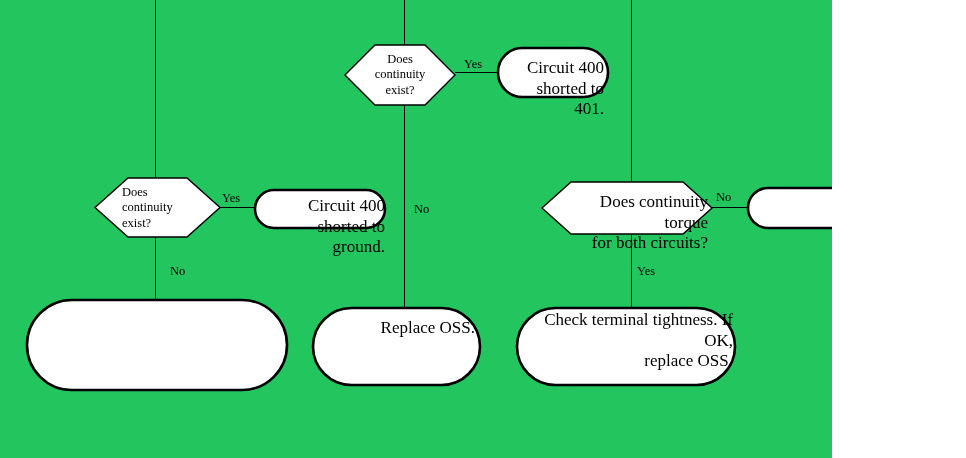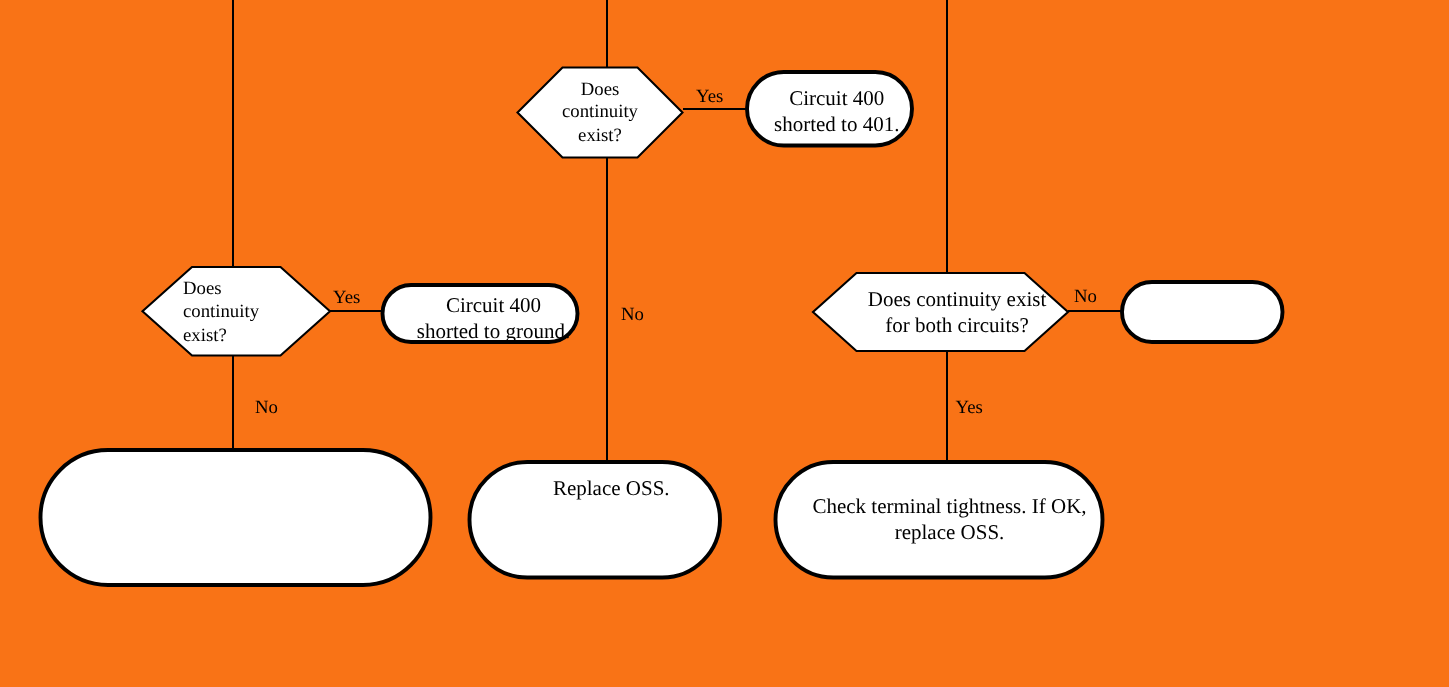--- a/index.html
+++ b/index.html
@@ -5,23 +5,23 @@
   html, body {
     margin: 0;
     padding: 0;
     background: #ffffff;
   }
   body {
     font-family: "Liberation Serif", "DejaVu Serif", serif;
   }
   #canvas {
     position: relative;
-    width: 966px;
+    width: 832px;
     height: 458px;
-    background: #f97316;
+    background: #22c55e;
     overflow: hidden;
   }
   #flow-svg {
     position: absolute;
     left: 0;
     top: 0;
     width: 966px;
     height: 458px;
   }
   .shape-label {
@@ -33,22 +33,22 @@
     pointer-events: none;
   }
   .hex-label {
     font-size: 12.5px;
     text-align: center;
   }
   .hex-label.left-align {
     text-align: left;
   }
   .box-label {
-    font-size: 14px;
-    text-align: center;
+    font-size: 17px;
+    text-align: right;
   }
   .edge-label {
     position: absolute;
     font-size: 12.5px;
     color: #000000;
     font-family: "Liberation Serif", "DejaVu Serif", serif;
   }
   .centerer {
     display: flex;
     align-items: center;
@@ -114,28 +114,28 @@
   <div class="shape-label box-label topper" style="left:516px; top:58px; width:88px; height:40px;">Circuit 400
 shorted to 401.</div>
 
   <div class="shape-label hex-label left-align" style="left:122px; top:185px; width:92px;">Does
 continuity
 exist?</div>
 
   <div class="shape-label box-label" style="left:273px; top:196px; width:112px;">Circuit 400
 shorted to ground.</div>
 
-  <div class="shape-label box-label" style="left:568px; top:192px; width:140px;">Does continuity exist
+  <div class="shape-label box-label" style="left:568px; top:192px; width:140px;">Does continuity torque
 for both circuits?</div>
 
 
 
   <div class="shape-label box-label" style="left:340px; top:318px; width:135px;">Replace OSS.</div>
 
-  <div class="shape-label box-label" style="left:533px; top:330px; width:200px;">Check terminal tightness. If OK,
+  <div class="shape-label box-label" style="left:533px; top:310px; width:200px;">Check terminal tightness. If OK,
 replace OSS.</div>
 
   <div class="edge-label" style="left:464px; top:57px;">Yes</div>
 
   <div class="edge-label" style="left:222px; top:191px;">Yes</div>
 
   <div class="edge-label" style="left:170px; top:264px;">No</div>
 
   <div class="edge-label" style="left:414px; top:202px;">No</div>
 

